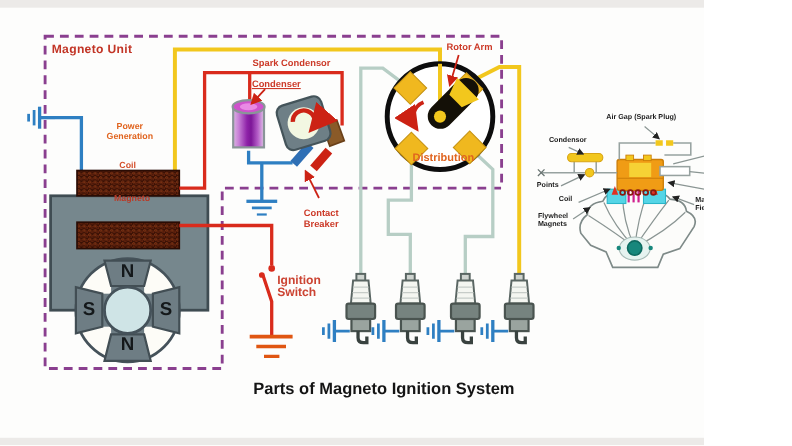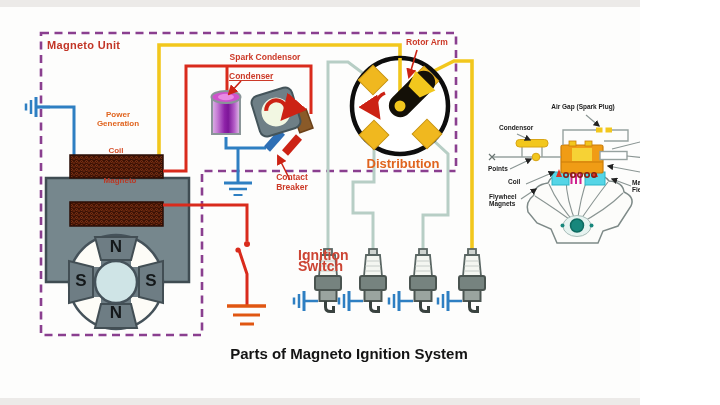--- a/index.html
+++ b/index.html
@@ -9,24 +9,24 @@
   #stage svg{position:absolute;left:0;top:0;}
   .lbl{position:absolute;font-weight:bold;white-space:pre-line;z-index:5;}
   .ctr{text-align:center;}
   
   .lbl-magneto-unit{left:47px;top:39px;font-size:11px;color:#c23526;letter-spacing:.3px;}
   .lbl-power{left:88px;top:110px;width:60px;font-size:8px;line-height:9px;color:#e0641f;}
   .lbl-coil{left:98px;top:146px;width:36px;font-size:8px;color:#d4502c;}
   .lbl-magneto{left:92px;top:176px;width:56px;font-size:8px;color:#b93a26;}
   .lbl-sparkgen{left:215px;top:52px;width:100px;font-size:8.5px;color:#cc3a28;}
   .lbl-condenser{left:229px;top:71px;font-size:8.5px;color:#cc3a28;text-decoration:underline;}
-  .lbl-contact{left:268px;top:172px;width:48px;font-size:8.5px;line-height:10px;color:#cc3a28;}
-  .lbl-ignition{left:252px;top:250px;font-size:14px;line-height:11px;color:#cc4433;margin-left:46px;}
+  .lbl-contact{left:268px;top:188px;width:48px;font-size:8.5px;line-height:10px;color:#cc3a28;}
+  .lbl-ignition{left:252px;top:250px;font-size:11px;line-height:11px;color:#cc4433;}
   .lbl-rotor{left:406px;top:37px;font-size:8.5px;color:#cc3a28;}
-  .lbl-distribution{left:363px;top:156px;width:80px;font-size:13px;color:#e0641f;}
+  .lbl-distribution{left:363px;top:138px;width:80px;font-size:10px;color:#e0641f;}
   .pole{position:absolute;width:24px;text-align:center;font-size:17px;font-weight:bold;color:#14181a;z-index:5;}
   .pole-n1{left:104px;top:237px;}
   .pole-s1{left:69px;top:271px;}
   .pole-s2{left:139px;top:271px;}
   .pole-n2{left:104px;top:303px;}
   .caption{left:189px;top:345px;width:320px;font-size:15px;color:#141414;
            font-family:Liberation Sans, sans-serif;}
   
   .mini{font-size:6.5px;line-height:7px;color:#1c1c1c;}
   .m-airgap{left:544px;top:103px;width:78px;}

